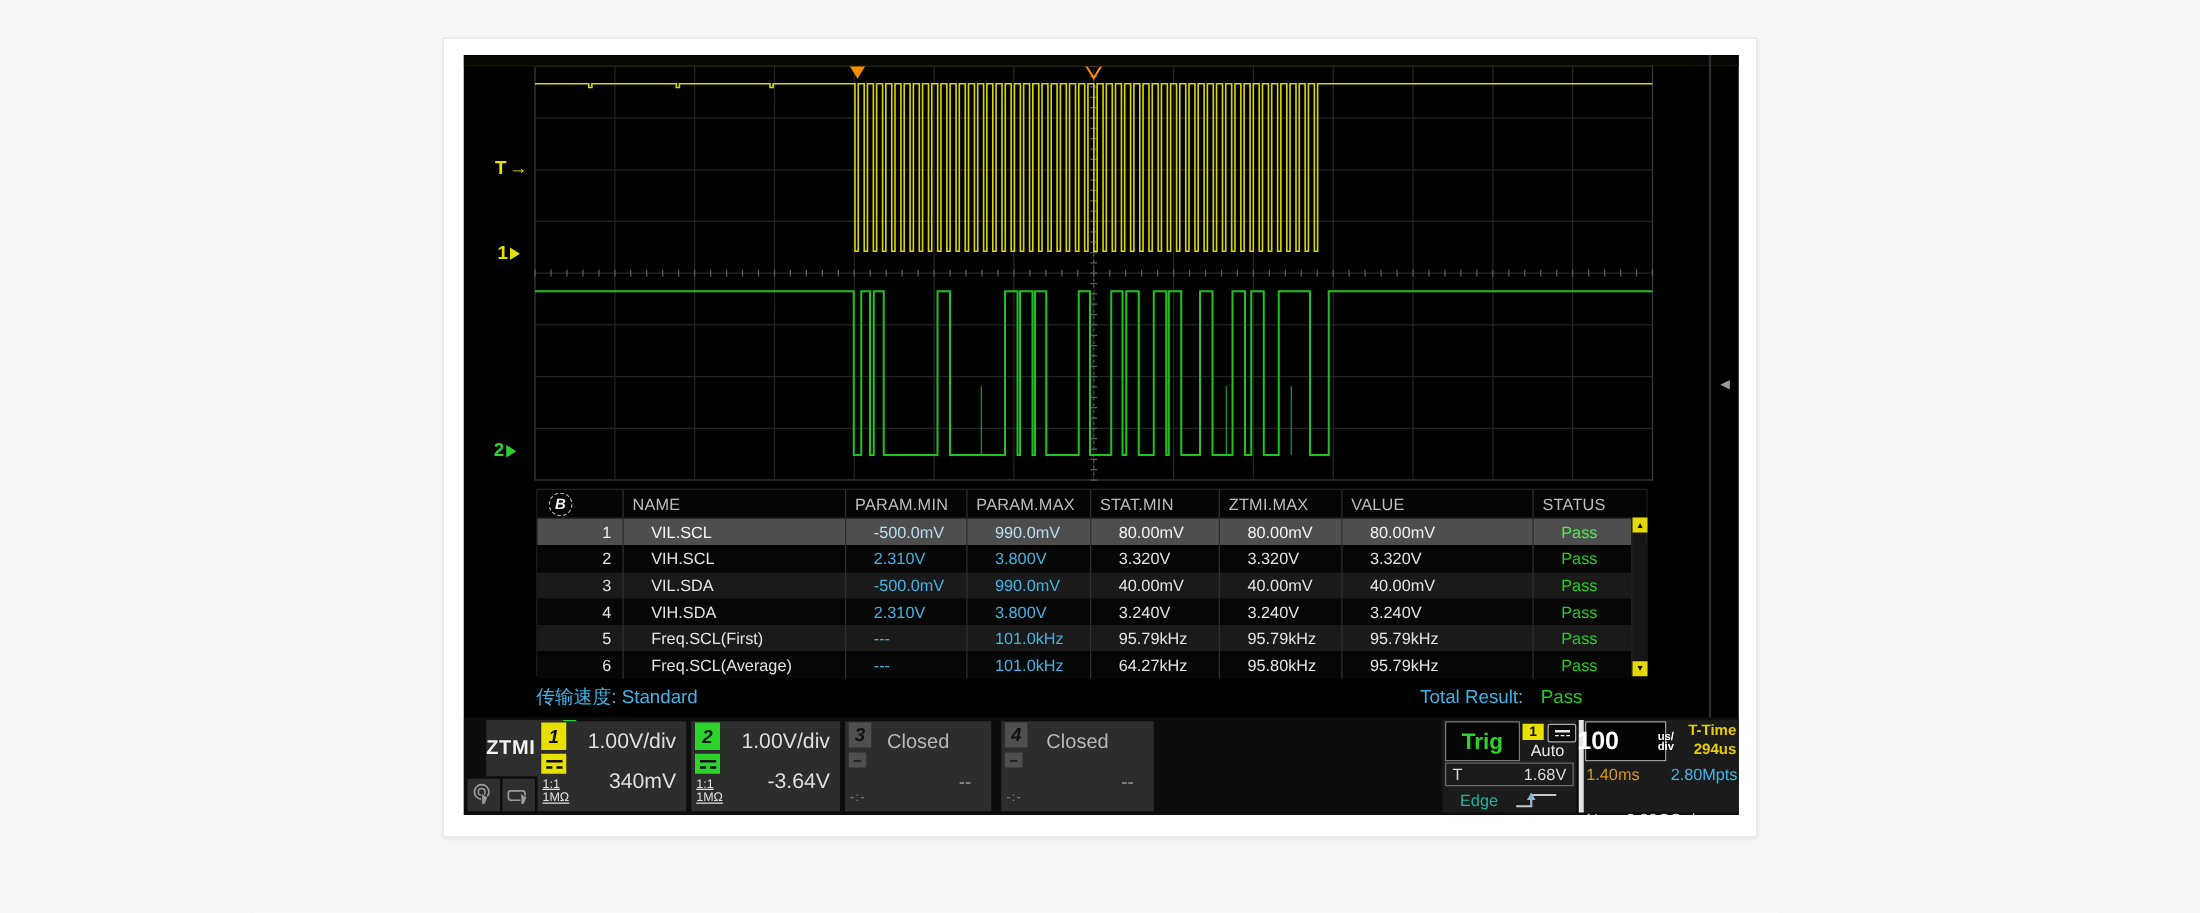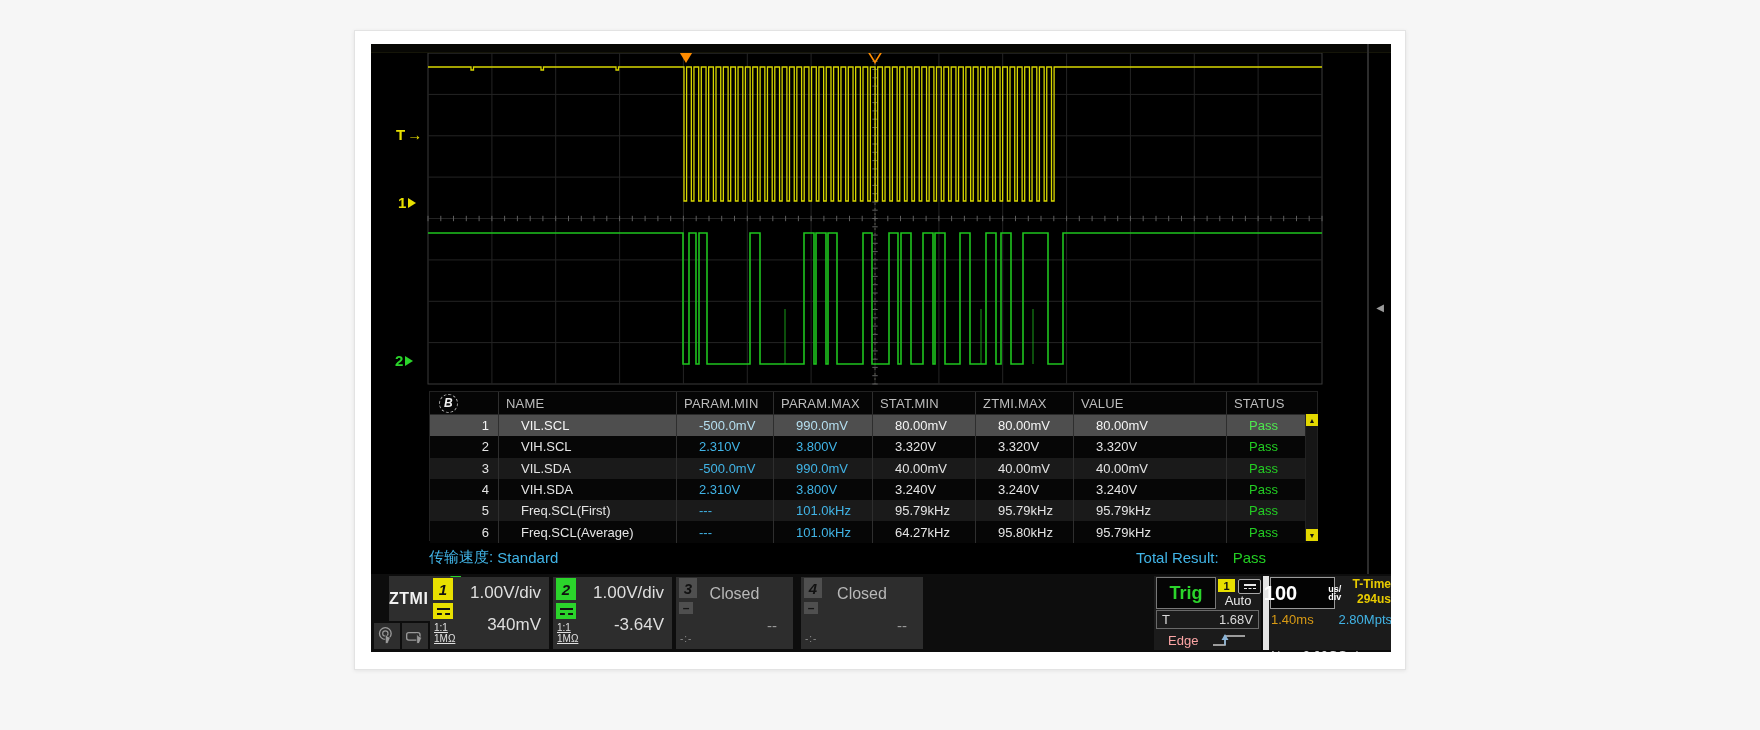--- a/index.html
+++ b/index.html
@@ -53,30 +53,30 @@
   .coup .lnd{width:13px;height:0;border-top:2px dashed #111;}
   .probe{position:absolute;left:4px;top:45px;font-size:10px;color:#e0e0e0;line-height:11px;text-decoration:underline;}
   .vscale{position:absolute;right:8px;top:6px;font-size:17px;color:#dedede;}
   .voffs{position:absolute;right:8px;top:38px;font-size:17px;color:#dedede;}
   .badge.off{background:#4f4f4f;width:18px;height:20px;}
   .minusbox{position:absolute;left:3px;top:25px;width:14px;height:12px;background:#4f4f4f;color:#161616;font-size:12px;font-weight:bold;display:flex;align-items:center;justify-content:center;}
   .cstate{position:absolute;left:0;right:0;top:8px;text-align:center;font-size:16px;color:#b8b8b8;}
   .cdash{position:absolute;right:16px;top:40px;font-size:15px;color:#9a9a9a;}
   .cprobe{position:absolute;left:4px;top:56px;font-size:10px;color:#8a8a8a;letter-spacing:1px;}
   .trigpanel{position:absolute;left:783px;top:2px;width:107px;height:74px;background:#1b1b1b;}
-  .tbpanel{position:absolute;left:892px;top:2px;width:126px;height:74px;background:#1b1b1b;border-left:6px solid #e5e5e5;}
+  .tbpanel{position:absolute;left:892px;top:2px;width:126px;height:74px;background:#1b1b1b;border-left:4px solid #e5e5e5;}
   .trigbox{position:absolute;left:2px;top:1px;width:58px;height:30px;border:1px solid #787878;background:#050505;display:flex;align-items:center;justify-content:center;color:#2bd42b;font-weight:bold;font-size:18px;cursor:pointer;}
   .chiprow{position:absolute;left:64px;top:3px;display:flex;gap:3px;}
   .srcchip{width:17px;height:13px;background:#e8e000;color:#111;font-size:11px;font-weight:bold;display:flex;align-items:center;justify-content:center;cursor:pointer;}
   .coupchip{width:21px;height:13px;background:#0a0a0a;border:1px solid #a8a8a8;border-radius:2px;display:flex;flex-direction:column;align-items:center;justify-content:center;gap:2px;cursor:pointer;}
   .coupchip .wln{width:12px;height:1.6px;background:#e8e8e8;}
   .coupchip .wlnd{width:12px;height:0;border-top:1.6px dashed #e8e8e8;}
   .tmode{position:absolute;left:62px;top:17px;width:44px;text-align:center;color:#e8e8e8;font-size:13px;cursor:pointer;}
   .tlevel{position:absolute;left:2px;top:34px;width:103px;height:19px;border:1px solid #6a6a6a;box-sizing:border-box;display:flex;align-items:center;justify-content:space-between;padding:0 5px;color:#dadada;font-size:13px;cursor:pointer;}
-  .ttype{position:absolute;left:2px;top:55px;width:103px;height:18px;display:flex;align-items:center;color:#fca5a5;font-size:13px;padding-left:12px;gap:14px;box-sizing:border-box;cursor:pointer;}
+  .ttype{position:absolute;left:2px;top:55px;width:103px;height:18px;display:flex;align-items:center;color:#14b8a6;font-size:13px;padding-left:12px;gap:14px;box-sizing:border-box;cursor:pointer;}
   .tbbox{position:absolute;left:1px;top:1px;width:63px;height:30px;border:1px solid #9a9a9a;background:#030303;display:flex;align-items:center;justify-content:center;gap:3px;cursor:pointer;}
   .tbbox .big{color:#fff;font-size:20px;font-weight:bold;}
   .tbbox .unit{color:#fff;font-size:9px;line-height:8px;font-weight:bold;margin-left:28px;}
   .ttimec{position:absolute;left:68px;top:1px;width:54px;text-align:right;color:#e8cb00;font-size:12px;line-height:15px;font-weight:bold;}
   .tbrow2{position:absolute;left:2px;top:36px;width:121px;display:flex;justify-content:space-between;font-size:13px;}
   .tbrow3{position:absolute;left:2px;top:72px;width:121px;display:flex;font-size:13px;}
   .amber{color:#d89a14;} .dim{color:#b0b0b0;} .wh{color:#dedede;}
 </style>
 </head>
 <body>

